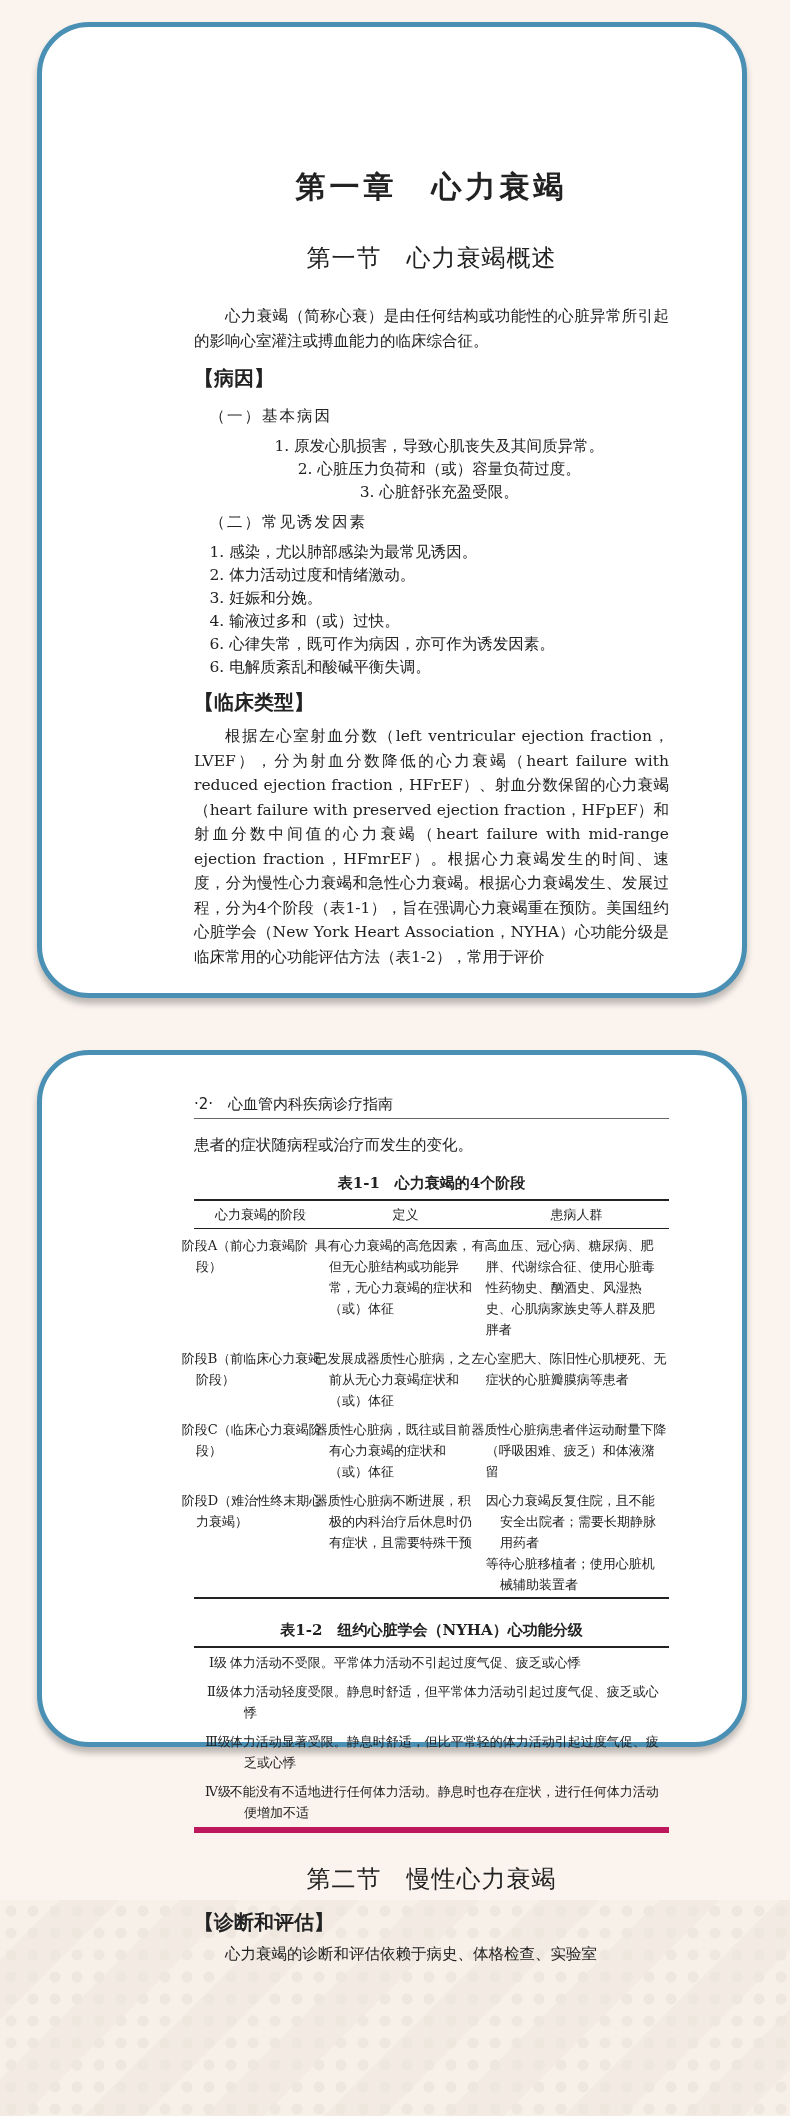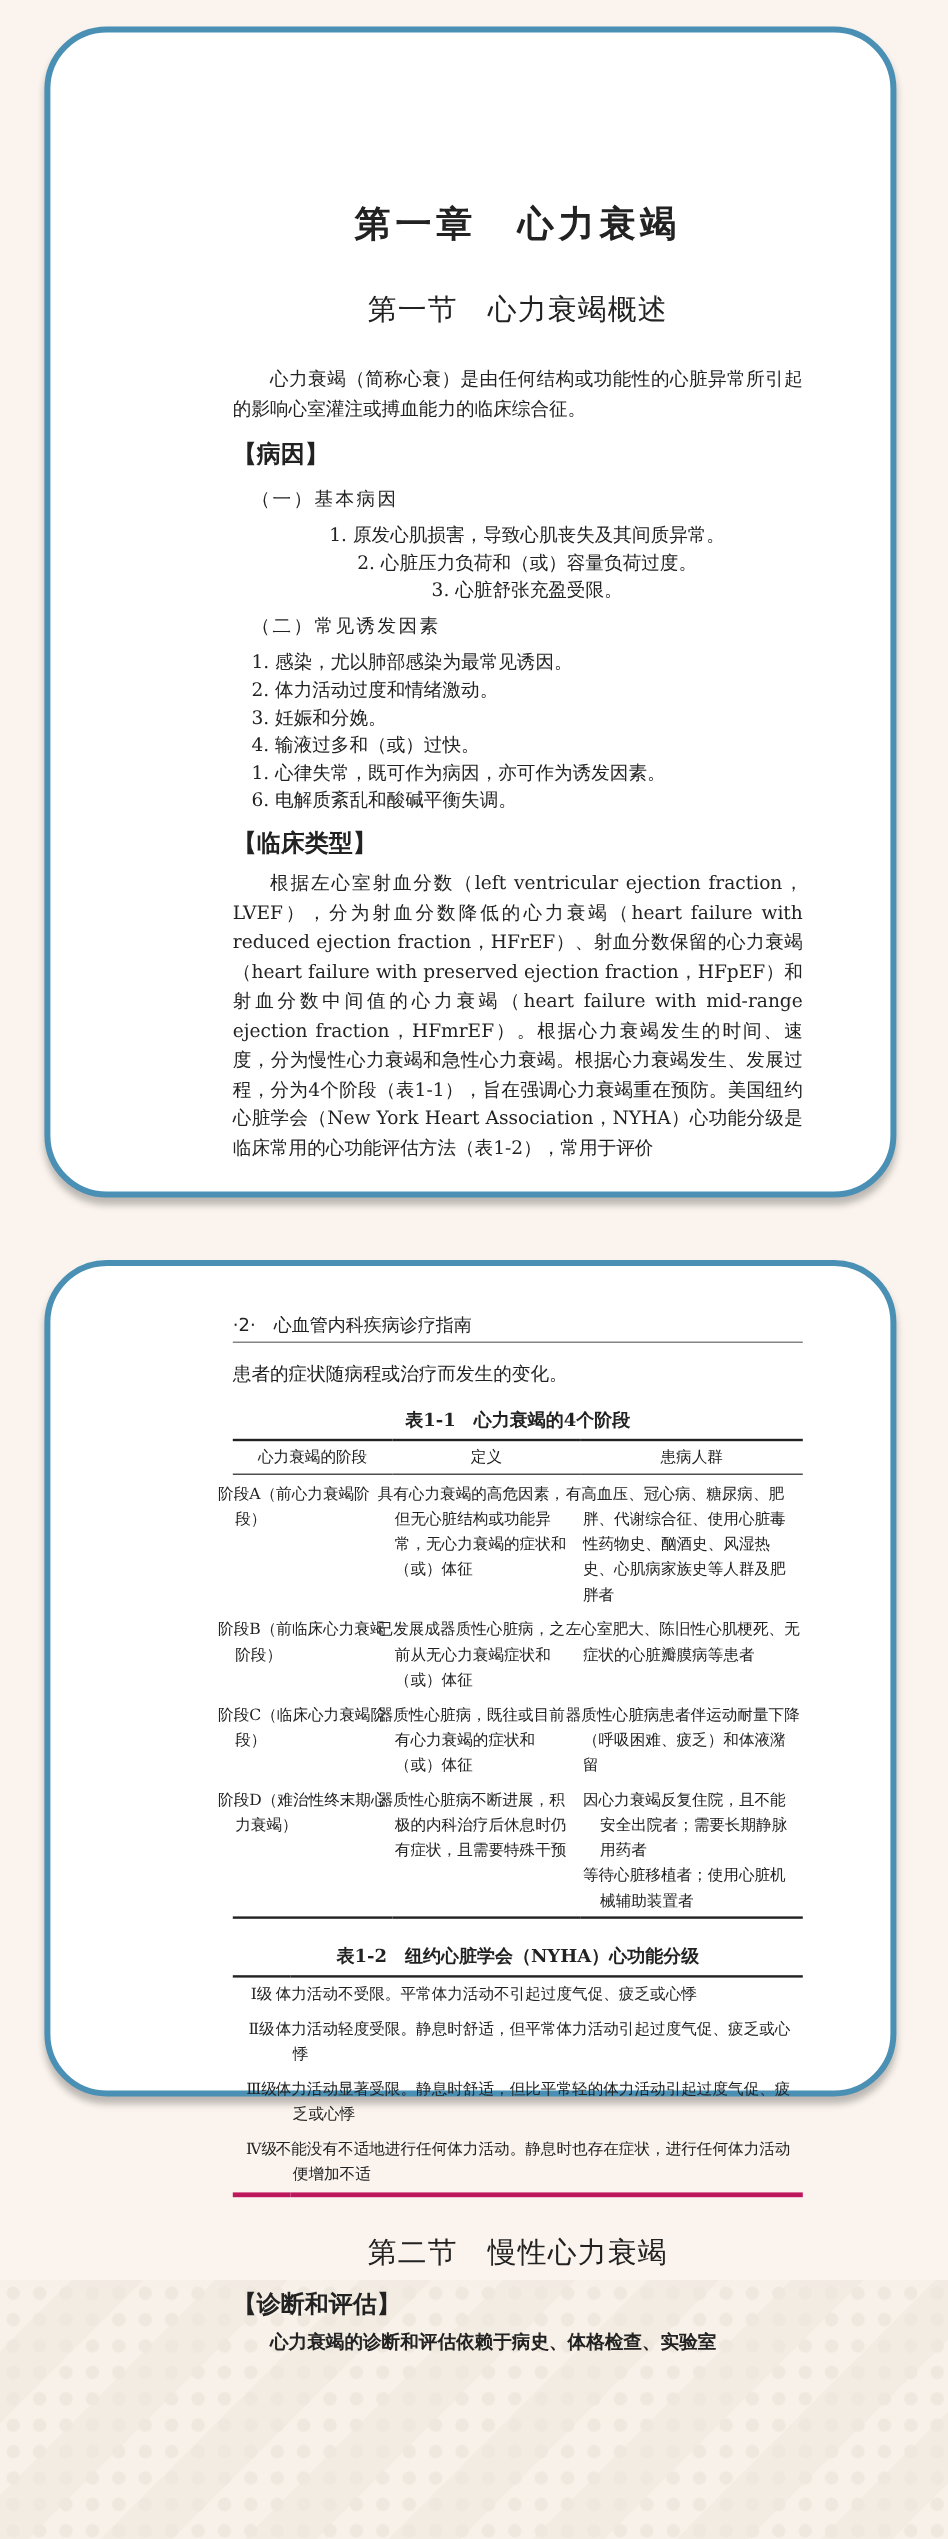--- a/index.html
+++ b/index.html
@@ -33,21 +33,21 @@
   .bracket { font-size: 20px; font-weight: bold; margin: 0 0 0 2em; }
   .sub { font-size: 15.5px; margin-left: 1em; letter-spacing: 2px; }
   .list { margin: 0 0 0 1em; padding: 0; list-style: none; font-size: 15.5px; line-height: 23px; }
   .running-head { font-family: "DejaVu Sans", sans-serif; font-size: 15px; border-bottom: 1.5px solid #666; padding-bottom: 4px; }
   .tcap { font-weight: bold; font-size: 15px; text-align: center; }
   table { border-collapse: collapse; width: 100%; font-size: 13px; line-height: 21px; }
   table.t1 { border-top: 2px solid #222; border-bottom: 2px solid #222; }
   table.t1 thead th { font-weight: normal; border-bottom: 1px solid #222; padding: 3px 2px; }
   table.t1 td { vertical-align: top; padding: 6px 2px 2px 2px; }
   .hang { padding-left: 1.1em; text-indent: -1.1em; }
-  table.t2 { border-top: 2px solid #222; border-bottom: 4px solid #be185d; }
+  table.t2 { border-top: 2px solid #222; border-bottom: 6px solid #be185d; }
   table.t2 td { vertical-align: top; padding: 4px 2px; }
   .grade { width: 44px; text-align: center; }
 </style>
 </head>
 <body>
 
 <div class="bg-pattern"></div>
 
 <div class="card" id="card1">
   <div class="page" style="top:140px;">
@@ -60,21 +60,21 @@
       <li>1. 原发心肌损害，导致心肌丧失及其间质异常。</li>
       <li>2. 心脏压力负荷和（或）容量负荷过度。</li>
       <li>3. 心脏舒张充盈受限。</li>
     </ul>
     <div class="sub" style="margin-top:8px;">（二）常见诱发因素</div>
     <ul class="list" style="margin-top:8px;">
       <li>1. 感染，尤以肺部感染为最常见诱因。</li>
       <li>2. 体力活动过度和情绪激动。</li>
       <li>3. 妊娠和分娩。</li>
       <li>4. 输液过多和（或）过快。</li>
-      <li>1. 心律失常，既可作为病因，亦可作为诱发因素。</li>
+      <li>6. 心律失常，既可作为病因，亦可作为诱发因素。</li>
       <li>6. 电解质紊乱和酸碱平衡失调。</li>
     </ul>
     <div class="bracket" style="margin-top:10px; margin-left:0;">【临床类型】</div>
     <p class="para" style="margin-top:8px;">根据左心室射血分数（left ventricular ejection fraction，LVEF），分为射血分数降低的心力衰竭（heart failure with reduced ejection fraction，HFrEF）、射血分数保留的心力衰竭（heart failure with preserved ejection fraction，HFpEF）和射血分数中间值的心力衰竭（heart failure with mid-range ejection fraction，HFmrEF）。根据心力衰竭发生的时间、速度，分为慢性心力衰竭和急性心力衰竭。根据心力衰竭发生、发展过程，分为4个阶段（表1-1），旨在强调心力衰竭重在预防。美国纽约心脏学会（New York Heart Association，NYHA）心功能分级是临床常用的心功能评估方法（表1-2），常用于评价</p>
   </div>
 </div>
 
 <div class="card" id="card2">
   <div class="page" style="top:40px;">
     <div class="running-head">·2·　心血管内科疾病诊疗指南</div>
@@ -132,15 +132,15 @@
         </tr>
         <tr>
           <td class="grade">Ⅳ级</td>
           <td class="hang">不能没有不适地进行任何体力活动。静息时也存在症状，进行任何体力活动便增加不适</td>
         </tr>
       </tbody>
     </table>
 
     <div class="section-title center" style="margin-top:30px;">第二节　慢性心力衰竭</div>
     <div class="bracket" style="margin-top:14px; margin-left:0;">【诊断和评估】</div>
-    <p class="para" style="margin-top:6px;font-weight:bold;">心力衰竭的诊断和评估依赖于病史、体格检查、实验室</p>
+    <p class="para" style="margin-top:6px;">心力衰竭的诊断和评估依赖于病史、体格检查、实验室</p>
   </div>
 </div>
 
 </body></html>

